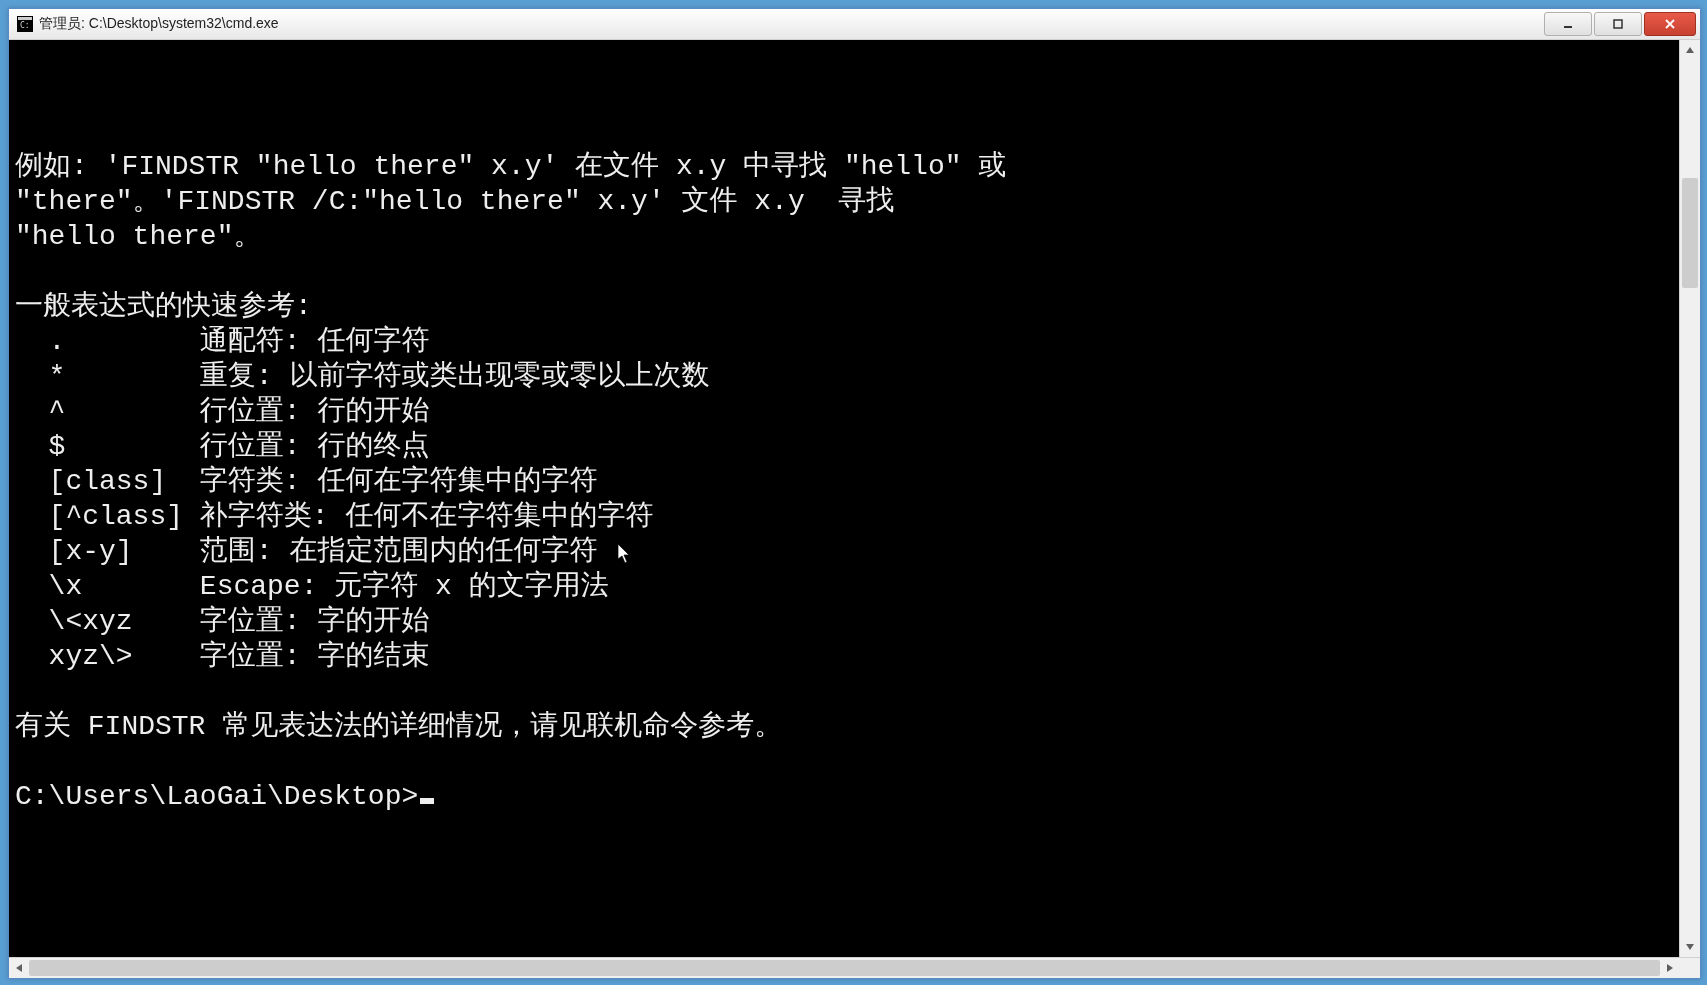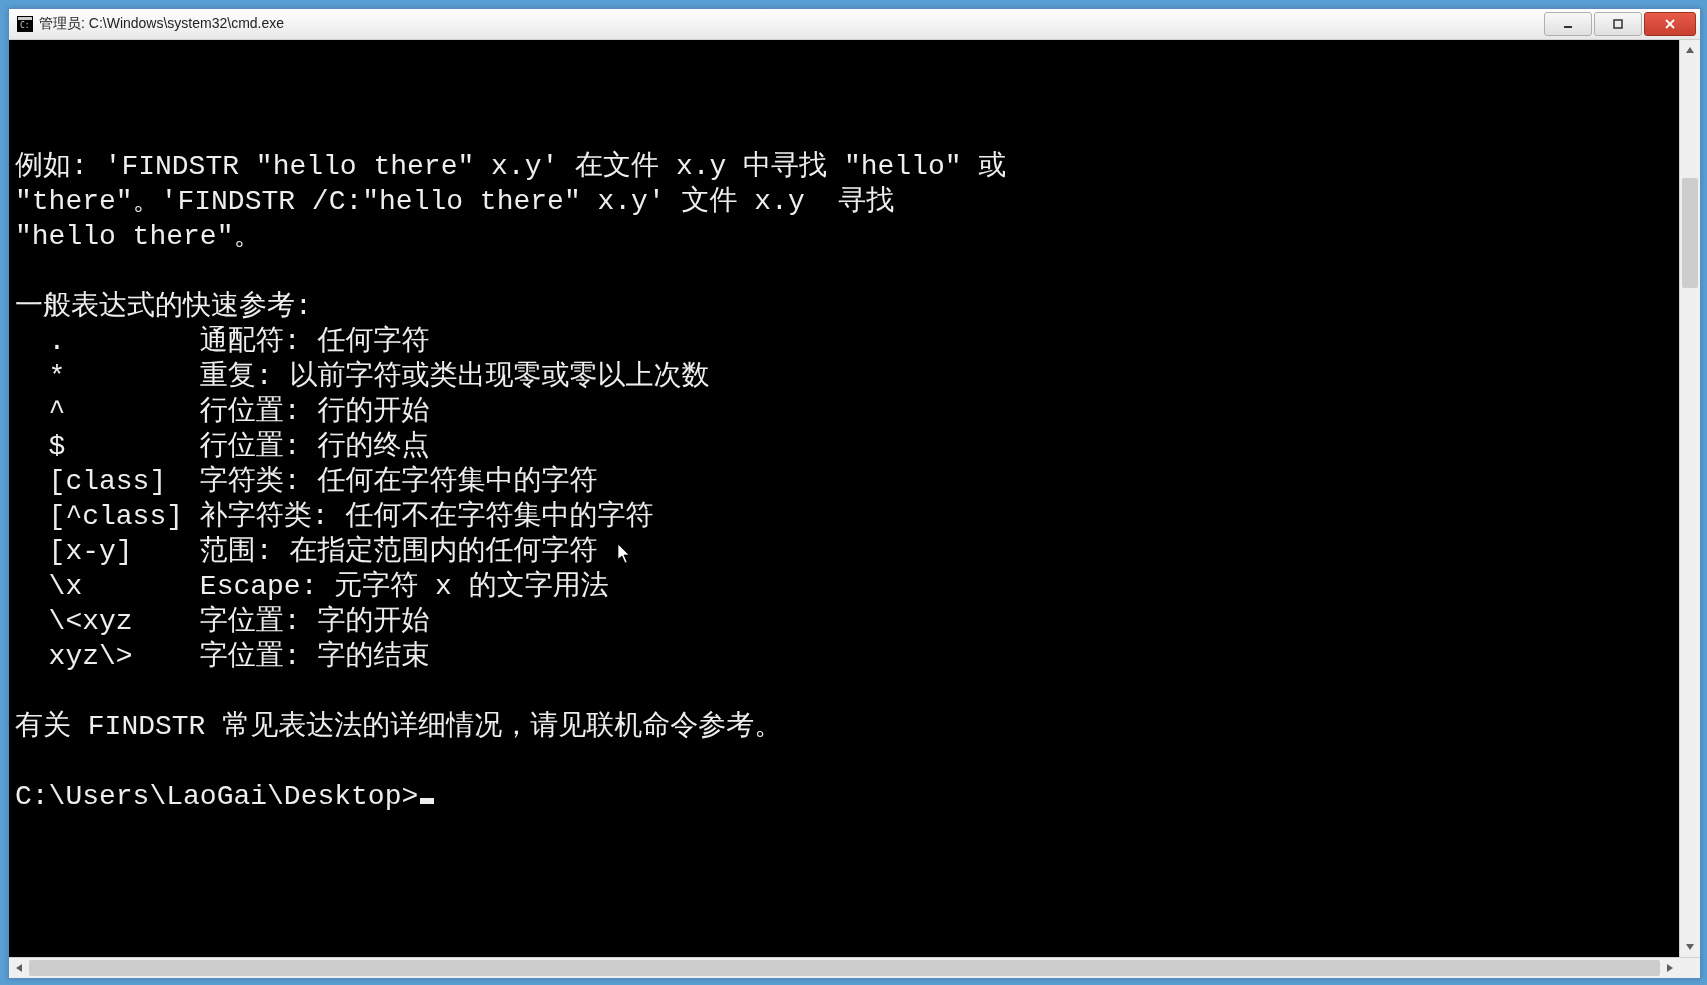--- a/index.html
+++ b/index.html
@@ -171,21 +171,21 @@
 
 <div class="window">
   <div class="titlebar">
     <span class="icon">
       <svg viewBox="0 0 16 16" width="16" height="16">
         <rect x="0" y="0" width="16" height="16" fill="#000"></rect>
         <rect x="1" y="1" width="14" height="3" fill="#ccc"></rect>
         <text x="3" y="12" font-size="8" fill="#ccc" font-family="monospace">C:</text>
       </svg>
     </span>
-    <span class="title-text">管理员: C:\Windows\system32\cmd.exe</span>
+    <span class="title-text">管理员: C:\Desktop\system32\cmd.exe</span>
     <div class="controls">
       <div class="btn">
         <svg width="12" height="12" viewBox="0 0 12 12">
             <rect x="2" y="8" width="8" height="2" fill="#333"></rect>
           </svg>
       </div>
       <div class="btn">
         <svg width="12" height="12" viewBox="0 0 12 12">
             <rect x="2" y="2" width="8" height="8" fill="none" stroke="#333" stroke-width="1.5"></rect>
           </svg>

